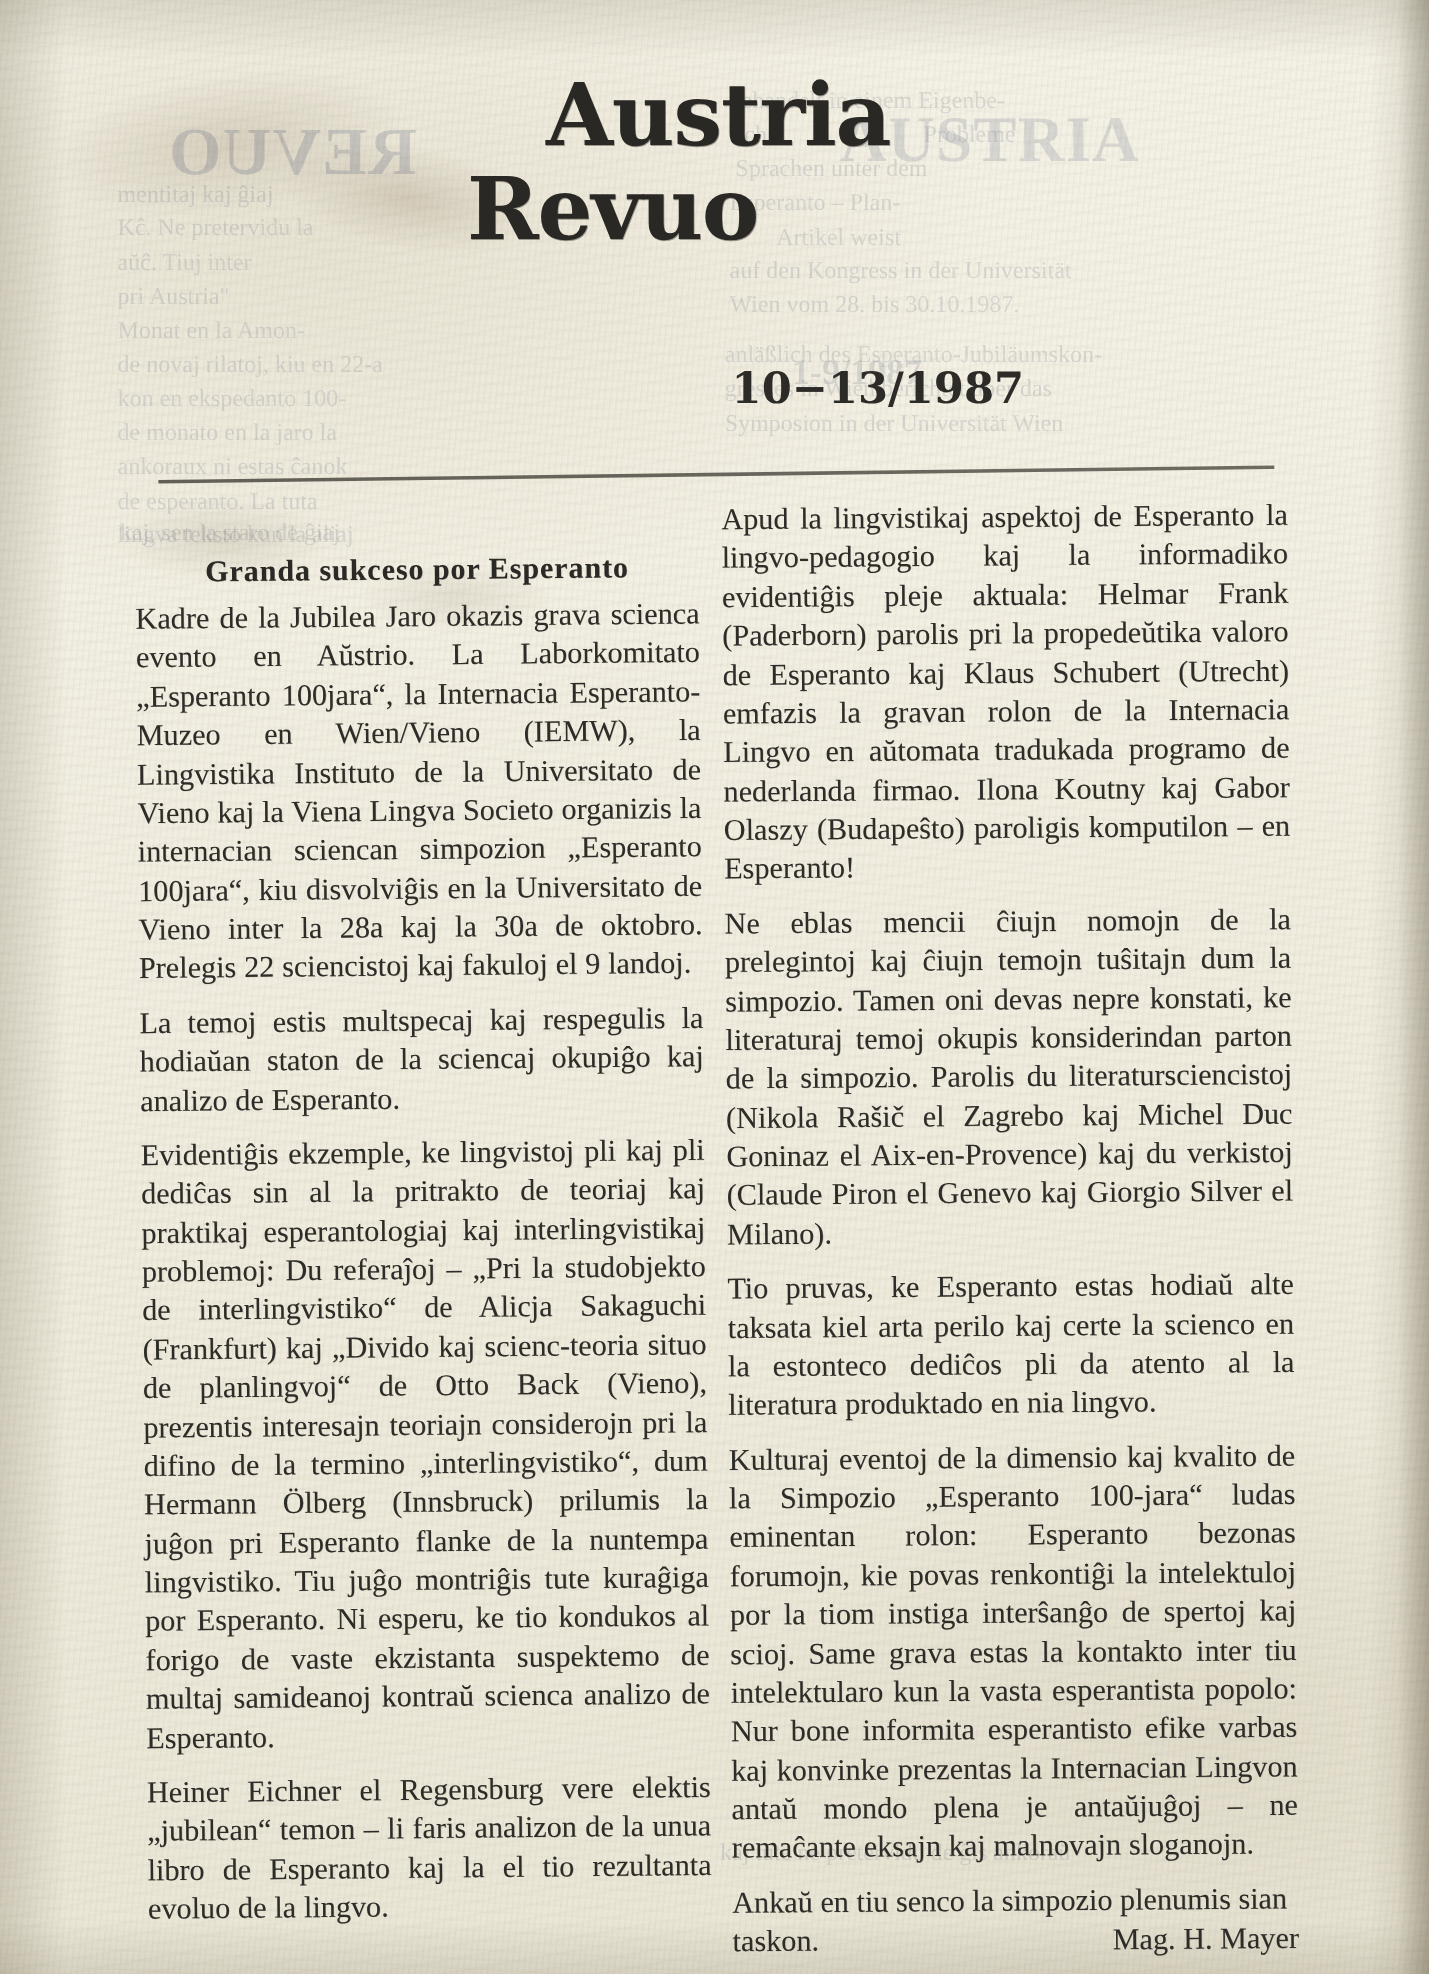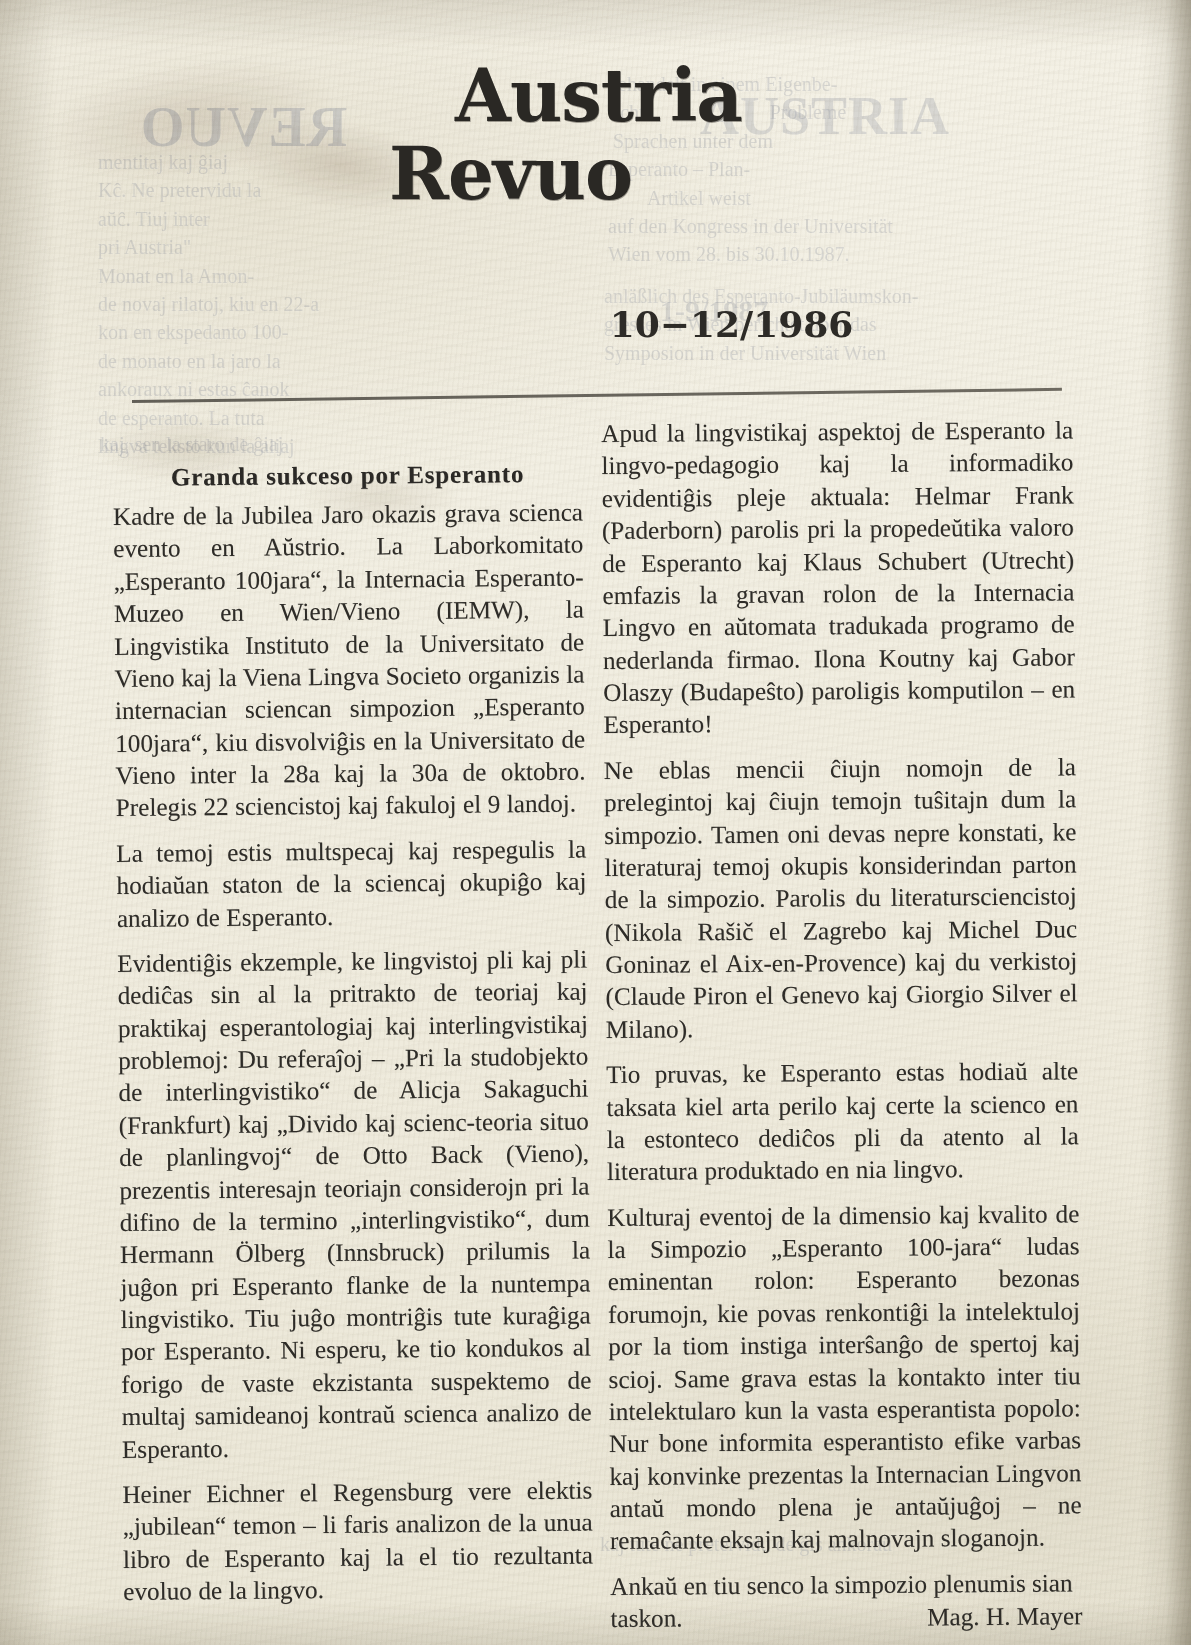--- a/index.html
+++ b/index.html
@@ -230,21 +230,21 @@
 
   <div class="ghost" style="left:100px; top:430px;">kaj, sen la staro de ĝiaj</div>
 
   <div class="ghost" style="left:600px; top:1530px;">kaj tute ne pretervidu de ĝis ankoraŭ</div>
 
   <div class="masthead">
     <div class="line l1">Austria</div>
     <div class="line l3">Revuo</div>
   </div>
 
-  <div class="issue">10−12/1986</div>
+  <div class="issue">10−13/1987</div>
 
   <div class="rule"></div>
 
   <div class="cols">
 
     <div class="col left">
       <div class="headline">Granda sukceso por Esperanto</div>
       <p class="body">Kadre de la Jubilea Jaro okazis grava scienca evento en Aŭstrio. La Laborkomitato „Esperanto 100jara“, la Internacia Esperanto-Muzeo en Wien/Vieno (IEMW), la Lingvistika Instituto de la Universitato de Vieno kaj la Viena Lingva Societo organizis la internacian sciencan simpozion „Esperanto 100jara“, kiu disvolviĝis en la Universitato de Vieno inter la 28a kaj la 30a de oktobro. Prelegis 22 sciencistoj kaj fakuloj el 9 landoj.</p>
       <p class="body">La temoj estis multspecaj kaj respegulis la hodiaŭan staton de la sciencaj okupiĝo kaj analizo de Esperanto.</p>
       <p class="body">Evidentiĝis ekzemple, ke lingvistoj pli kaj pli dediĉas sin al la pritrakto de teoriaj kaj praktikaj esperantologiaj kaj interlingvistikaj problemoj: Du referaĵoj – „Pri la studobjekto de interlingvistiko“ de Alicja Sakaguchi (Frankfurt) kaj „Divido kaj scienc-teoria situo de planlingvoj“ de Otto Back (Vieno), prezentis interesajn teoriajn considerojn pri la difino de la termino „interlingvistiko“, dum Hermann Ölberg (Innsbruck) prilumis la juĝon pri Esperanto flanke de la nuntempa lingvistiko. Tiu juĝo montriĝis tute kuraĝiga por Esperanto. Ni esperu, ke tio kondukos al forigo de vaste ekzistanta suspektemo de multaj samideanoj kontraŭ scienca analizo de Esperanto.</p>

